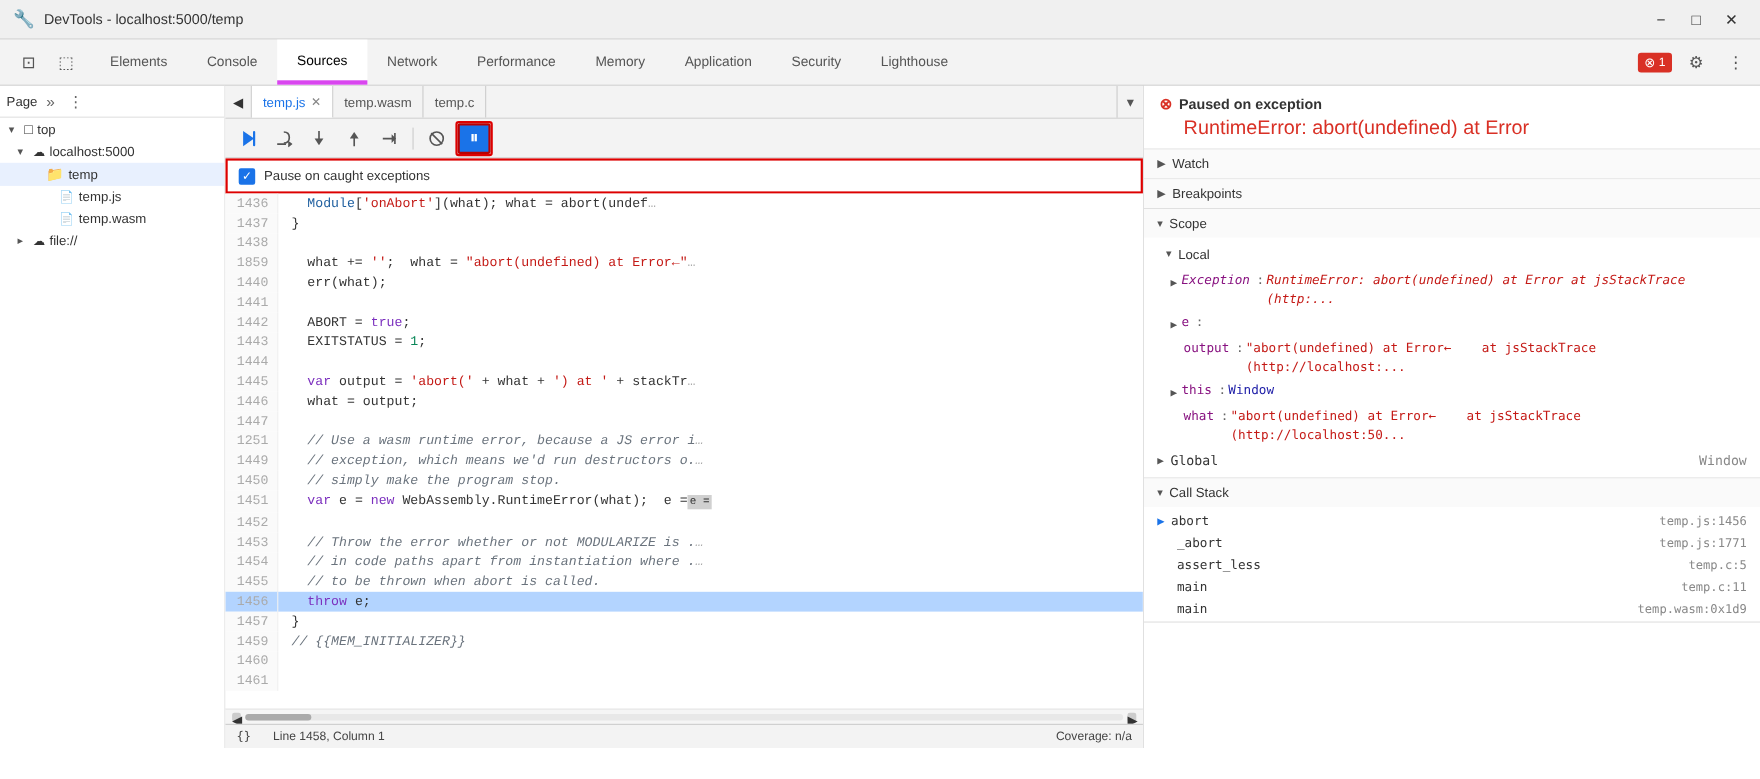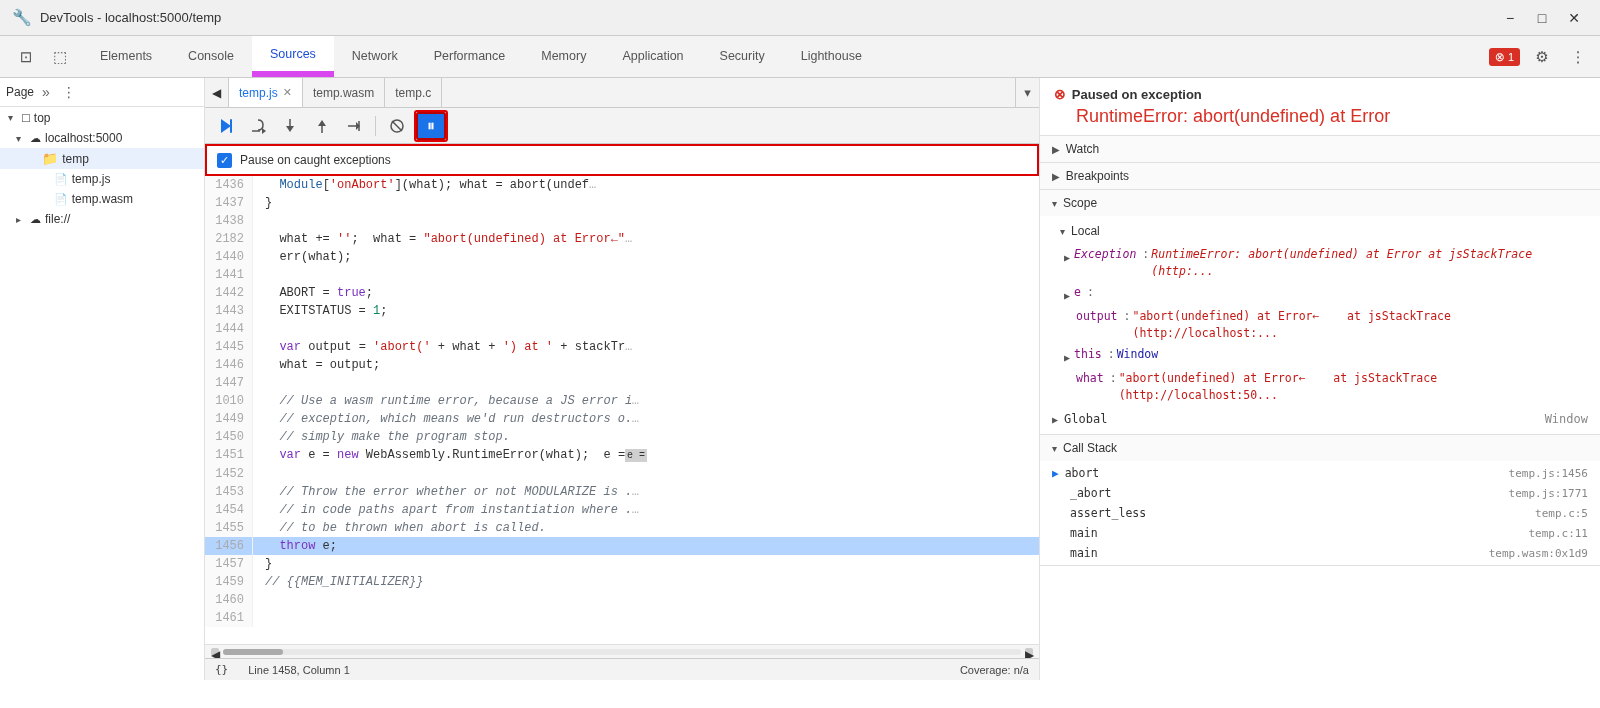--- a/index.html
+++ b/index.html
@@ -36,22 +36,22 @@
       padding: 0 18px;
       display: flex;
       align-items: center;
       cursor: pointer;
       font-size: 12.5px;
       color: #555;
       border-bottom: 2px solid transparent;
       white-space: nowrap;
     }
     .tab-item.active {
-      color: #1d4ed8;
-      border-bottom: 6px solid #d946ef;
+      color: #000000;
+      border-bottom: 4px solid #d946ef;
       background: #fff;
       text-align: right;
     }
     .tab-icons { display: flex; align-items: center; padding: 0 8px; gap: 6px; }
     .tab-icon-btn {
       width: 28px; height: 28px;
       border: none; background: none; cursor: pointer;
       display: flex; align-items: center; justify-content: center;
       border-radius: 3px; color: #555; font-size: 15px;
     }
@@ -488,21 +488,21 @@
       </div>
       <div class="code-line">
         <span class="line-num">1437</span>
         <span class="line-content">}</span>
       </div>
       <div class="code-line">
         <span class="line-num">1438</span>
         <span class="line-content"> </span>
       </div>
       <div class="code-line">
-        <span class="line-num">2182</span>
+        <span class="line-num">1859</span>
         <span class="line-content">  what += <span class="str">''</span>;  what = <span class="str">"abort(undefined) at Error←"</span><span style="color:#aaa">…</span></span>
       </div>
       <div class="code-line">
         <span class="line-num">1440</span>
         <span class="line-content">  err(what);</span>
       </div>
       <div class="code-line">
         <span class="line-num">1441</span>
         <span class="line-content"> </span>
       </div>
@@ -524,21 +524,21 @@
       </div>
       <div class="code-line">
         <span class="line-num">1446</span>
         <span class="line-content">  what = output;</span>
       </div>
       <div class="code-line">
         <span class="line-num">1447</span>
         <span class="line-content"> </span>
       </div>
       <div class="code-line">
-        <span class="line-num">1010</span>
+        <span class="line-num">1251</span>
         <span class="line-content cmt">  // Use a wasm runtime error, because a JS error i<span style="color:#aaa">…</span></span>
       </div>
       <div class="code-line">
         <span class="line-num">1449</span>
         <span class="line-content cmt">  // exception, which means we'd run destructors o.<span style="color:#aaa">…</span></span>
       </div>
       <div class="code-line">
         <span class="line-num">1450</span>
         <span class="line-content cmt">  // simply make the program stop.</span>
       </div>

